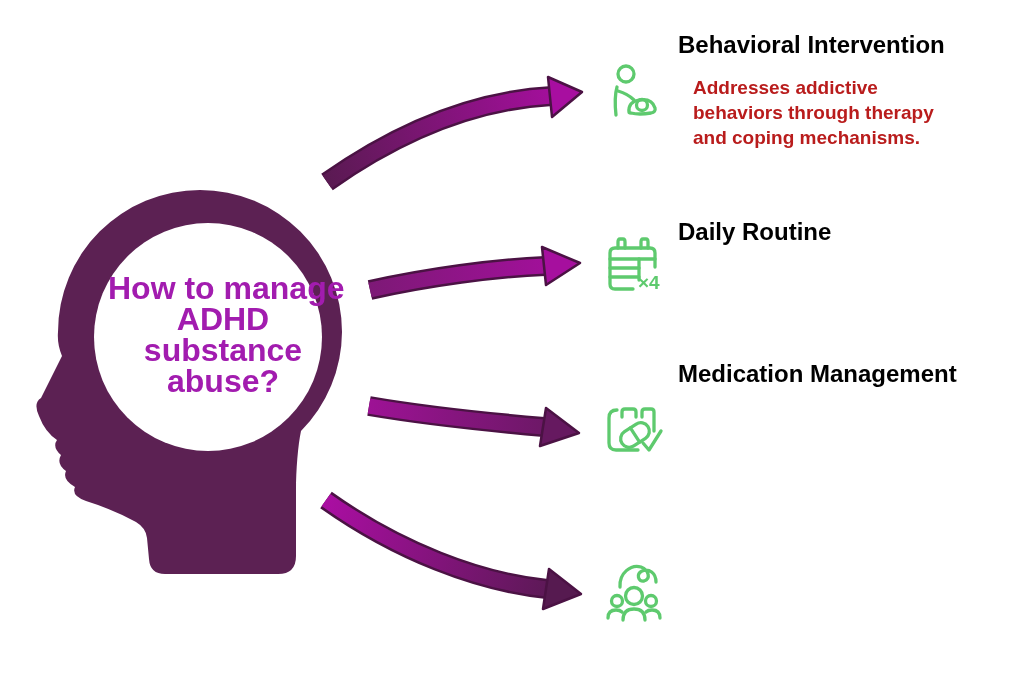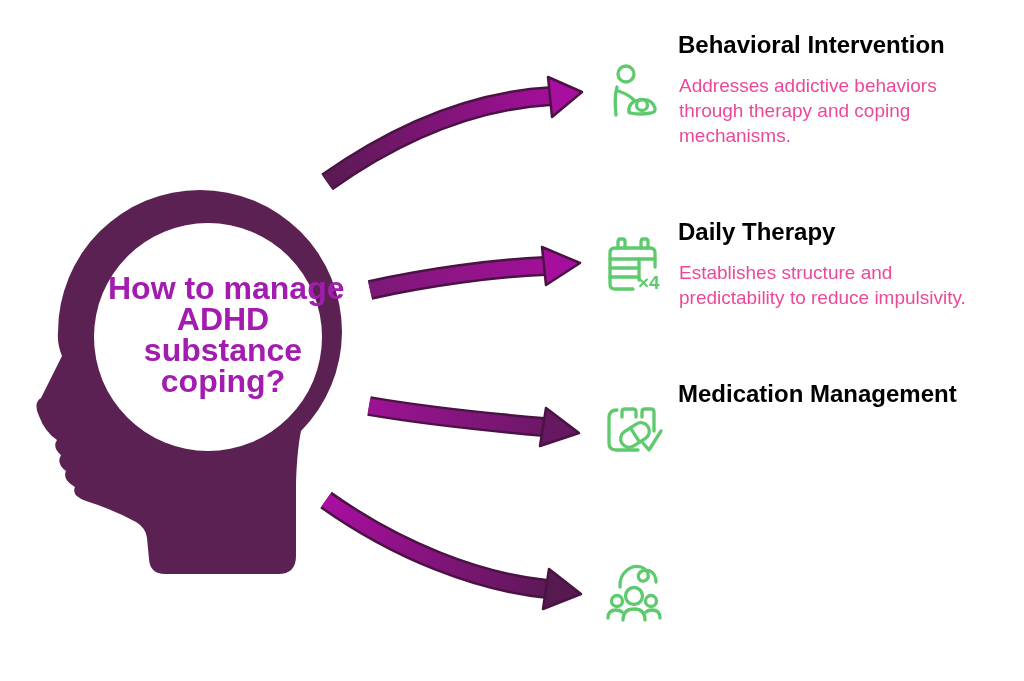--- a/index.html
+++ b/index.html
@@ -8,21 +8,21 @@
     font-family:"Liberation Sans", sans-serif;overflow:hidden;
   }
   .art{position:absolute;left:0;top:0;}
   .question{
     position:absolute;left:108px;top:273px;width:230px;text-align:center;
     font-size:32px;line-height:31px;font-weight:700;color:#a21caf;
   }
   .question div{white-space:nowrap;}
   .item{position:absolute;left:678px;width:302px;}
   .item h2{margin:0 0 13px 0;font-size:24px;line-height:30px;font-weight:700;color:#000000;}
-  .item p{margin:1px;font-size:19px;line-height:25px;color:#ec4899;}
+  .item p{margin:15px;font-size:19px;line-height:25px;color:#b91c1c;font-weight:bold;}
   .icon{position:absolute;}
   .icon svg{display:block;}
   .g-stroke{fill:none;stroke:#5eca6e;stroke-width:3.3;stroke-linecap:round;stroke-linejoin:round;}
   .x4{font-family:"Liberation Sans",sans-serif;font-size:19px;font-weight:700;fill:#5eca6e;}
 </style>
 </head>
 <body>
 
 <svg class="art" width="1024" height="681" viewBox="0 0 1024 681">
   <defs>
@@ -80,21 +80,21 @@
     <path d="M 326 500 C 398 551 478 582 547 589" fill="none" stroke="#4b1244" stroke-width="20"></path>
     <path d="M 326 500 C 398 551 478 582 547 589" fill="none" stroke="url(#ag4)" stroke-width="15"></path>
     <polygon points="543,609 549,569 581,594" fill="#561a50" stroke="#4b1244" stroke-width="2.5" stroke-linejoin="round"></polygon>
   </g>
 </svg>
 
 <div class="question">
   <div>How to manage</div>
   <div>ADHD</div>
   <div>substance</div>
-  <div>coping?</div>
+  <div>abuse?</div>
 </div>
 
 <div class="icon" style="left:597px;top:60px;">
   <svg width="62" height="62" viewBox="0 0 62 62">
     <g class="g-stroke">
       <circle cx="29" cy="14" r="8"></circle>
       <path d="M 20 27 C 18 34 18 46 19 55"></path>
       <path d="M 21 31 C 28 33 33 36 37 40"></path>
       <path d="M 32 52 Q 31 42 42 40 Q 55 38 58 48 Q 59 52 54 53 Q 42 55 34 53 Q 32 53 32 52 Z"></path>
       <circle cx="45" cy="45" r="5.5"></circle>
@@ -145,22 +145,21 @@
     </g>
   </svg>
 </div>
 
 <div class="item" style="top:30px;">
   <h2>Behavioral Intervention</h2>
   <p>Addresses addictive behaviors through therapy and coping mechanisms.</p>
 </div>
 
 <div class="item" style="top:217px;">
-  <h2>Daily Therapy</h2>
-  <p>Establishes structure and predictability to reduce impulsivity.</p>
+  <h2>Daily Routine</h2>
 </div>
 
-<div class="item" style="top:379px;">
+<div class="item" style="top:359px;">
   <h2>Medication Management</h2>
 </div>
 
 <div class="item" style="top:541px;">
 </div>
 
 </body></html>

